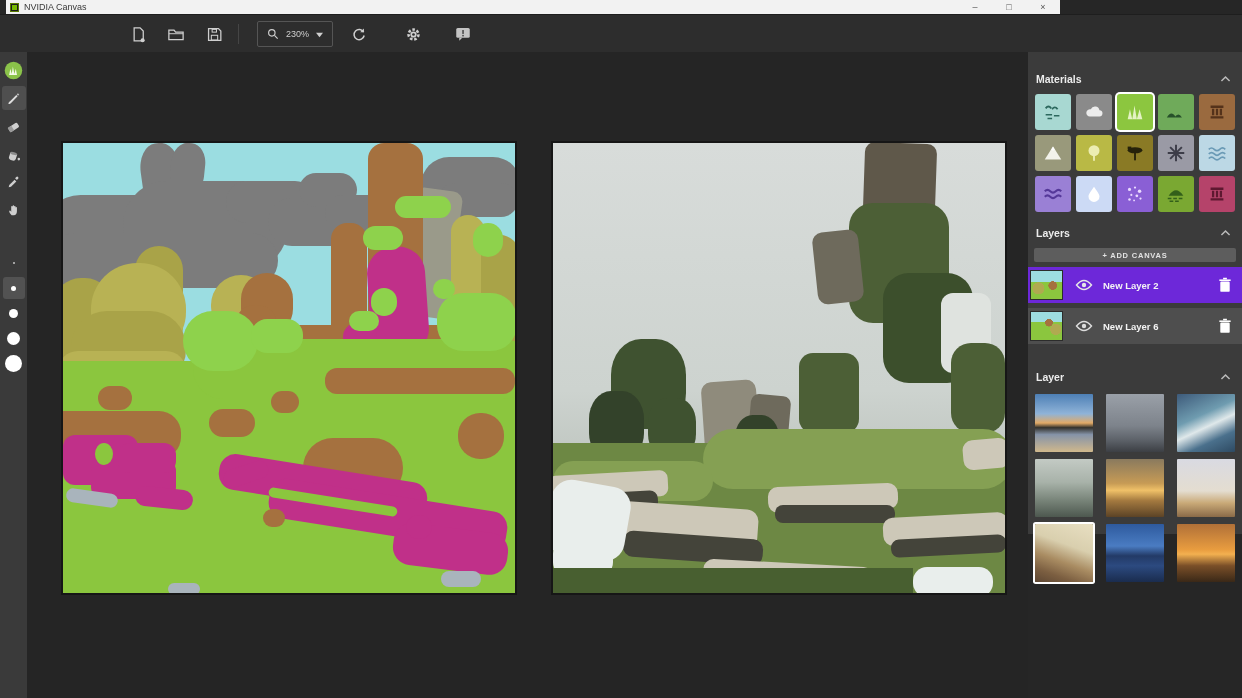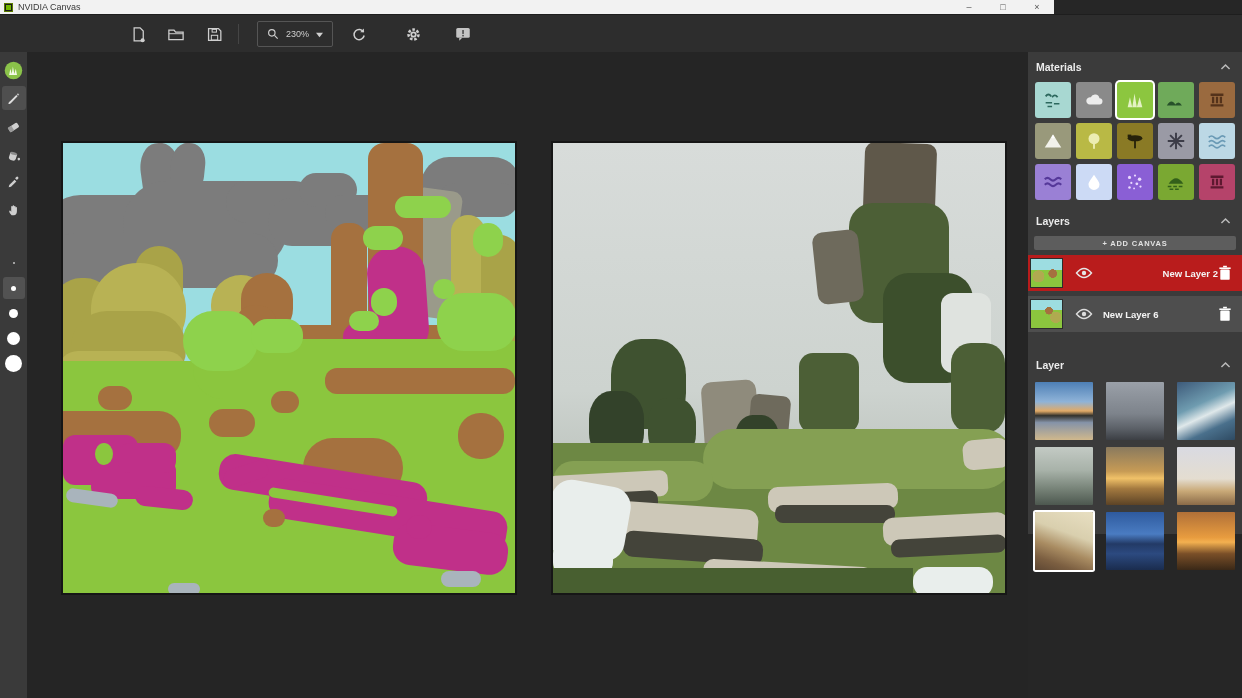--- a/index.html
+++ b/index.html
@@ -1,20 +1,20 @@
 <!DOCTYPE html>
 <html><head>
 <meta charset="utf-8">
 <style>
   html,body{margin:0;padding:0;}
   body{width:1242px;height:698px;position:relative;overflow:hidden;background:#262626;
        font-family:"Liberation Sans",sans-serif;-webkit-font-smoothing:antialiased;}
   svg{display:block;}
   
-  .titlebar{position:absolute;left:0;top:0;width:1054px;height:14px;background:#f2f2f2;
+  .titlebar{position:absolute;left:6px;top:0;width:1054px;height:14px;background:#f2f2f2;
             display:flex;align-items:center;font-size:9px;color:#3a3a3a;z-index:30;}
   .titlebar .appicon{width:9px;height:9px;margin:0 5px 0 4px;background:#1c1c1c;border:1px solid #5a7a00;
             box-sizing:border-box;}
   .titlebar .appicon i{display:block;width:5px;height:5px;margin:1px;background:#76b900;}
   .win-controls{margin-left:auto;display:flex;align-items:center;height:14px;}
   .win-btn{width:34px;text-align:center;font-size:9px;color:#555;line-height:14px;cursor:default;}
   
   .toolbar{position:absolute;left:0;top:14px;width:1242px;height:38px;background:#2d2d2d;
            border-top:1px solid #1e1e1e;box-sizing:border-box;z-index:25;}
   .brand-wrap{position:absolute;left:0;top:0;width:118px;height:38px;overflow:hidden;}
@@ -41,31 +41,31 @@
   .dot{background:#fff;border-radius:50%;}
   
   .workspace{position:absolute;left:27px;top:52px;width:1001px;height:646px;background:#252525;}
   .canvas{position:absolute;width:452px;height:450px;border:2px solid #161616;box-sizing:content-box;
           overflow:hidden;}
   #seg-canvas{left:34px;top:89px;background:#9bdde1;}
   #render-canvas{left:524px;top:89px;background:linear-gradient(180deg,#d8dcda 0%,#cdd3cf 55%,#bcc3bd 75%);}
   .blob-layer{position:absolute;inset:0;}
   
   .rpanel{position:absolute;left:1028px;top:52px;width:214px;height:482px;background:#3b3b3b;z-index:20;
-          box-sizing:border-box;padding-top:8px;}
+          box-sizing:border-box;padding-top:20px;}
   .panel-header{display:flex;align-items:center;justify-content:space-between;padding:0 10px 0 8px;
                 font-size:10.5px;font-weight:bold;color:#ececec;height:14px;}
   .mat-grid{display:grid;grid-template-columns:repeat(5,36px);gap:5px;padding:8px 7px 0 7px;}
   .mat{width:36px;height:36px;border-radius:3px;display:flex;align-items:center;justify-content:center;}
   .mat.selected{box-shadow:0 0 0 2px #fff;}
   .addlayer{margin:8px 6px 0 6px;height:14px;background:#5d5d5d;border-radius:2px;display:flex;
             align-items:center;justify-content:center;font-size:7.5px;font-weight:bold;
             letter-spacing:.8px;color:#e2e2e2;}
   .layer-row{margin-top:5px;height:36px;display:flex;align-items:center;background:#4e4e4e;}
-  .layer-row.selected{background:#b91c1c;text-align:right;}
+  .layer-row.selected{background:#6d28d9;}
   .layer-thumb{width:33px;height:30px;margin-left:2px;border:1px solid #2c2c2c;box-sizing:border-box;}
   .thumb1{background:radial-gradient(circle at 70% 52%,#a5713f 0 16%,transparent 17%),
                      radial-gradient(circle at 24% 62%,#b0aa50 0 20%,transparent 21%),
                      linear-gradient(180deg,#9ddde1 0 38%,#8bc63e 38%);}
   .thumb2{background:radial-gradient(circle at 58% 38%,#a5713f 0 15%,transparent 16%),
                      radial-gradient(circle at 80% 62%,#b0aa50 0 18%,transparent 19%),
                      linear-gradient(180deg,#9ddde1 0 34%,#8bc63e 34%);}
   .layer-eye{margin-left:12px;}
   .layer-name{flex:1;margin-left:10px;font-size:9.5px;font-weight:bold;color:#f4f4f4;}
   .layer-trash{margin-right:10px;}

